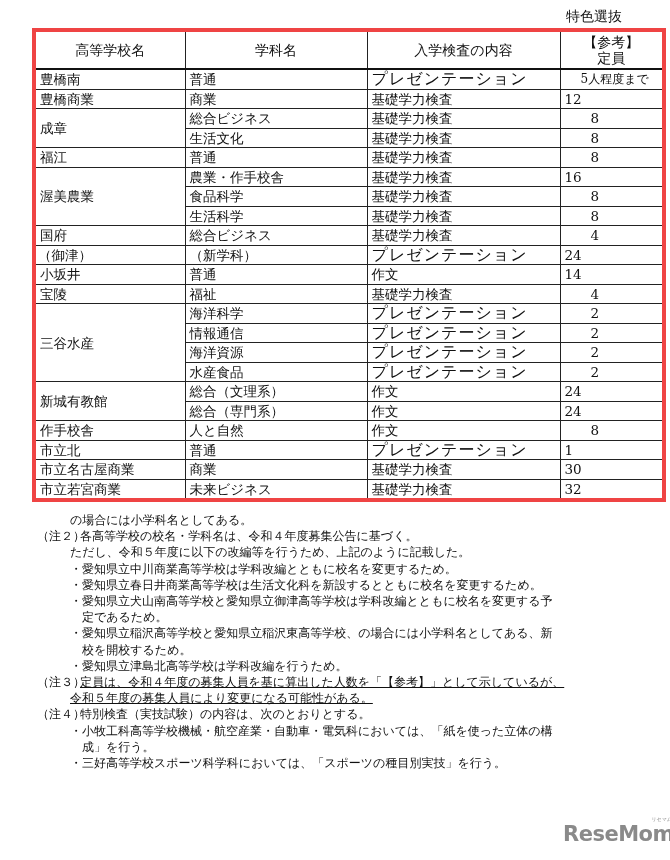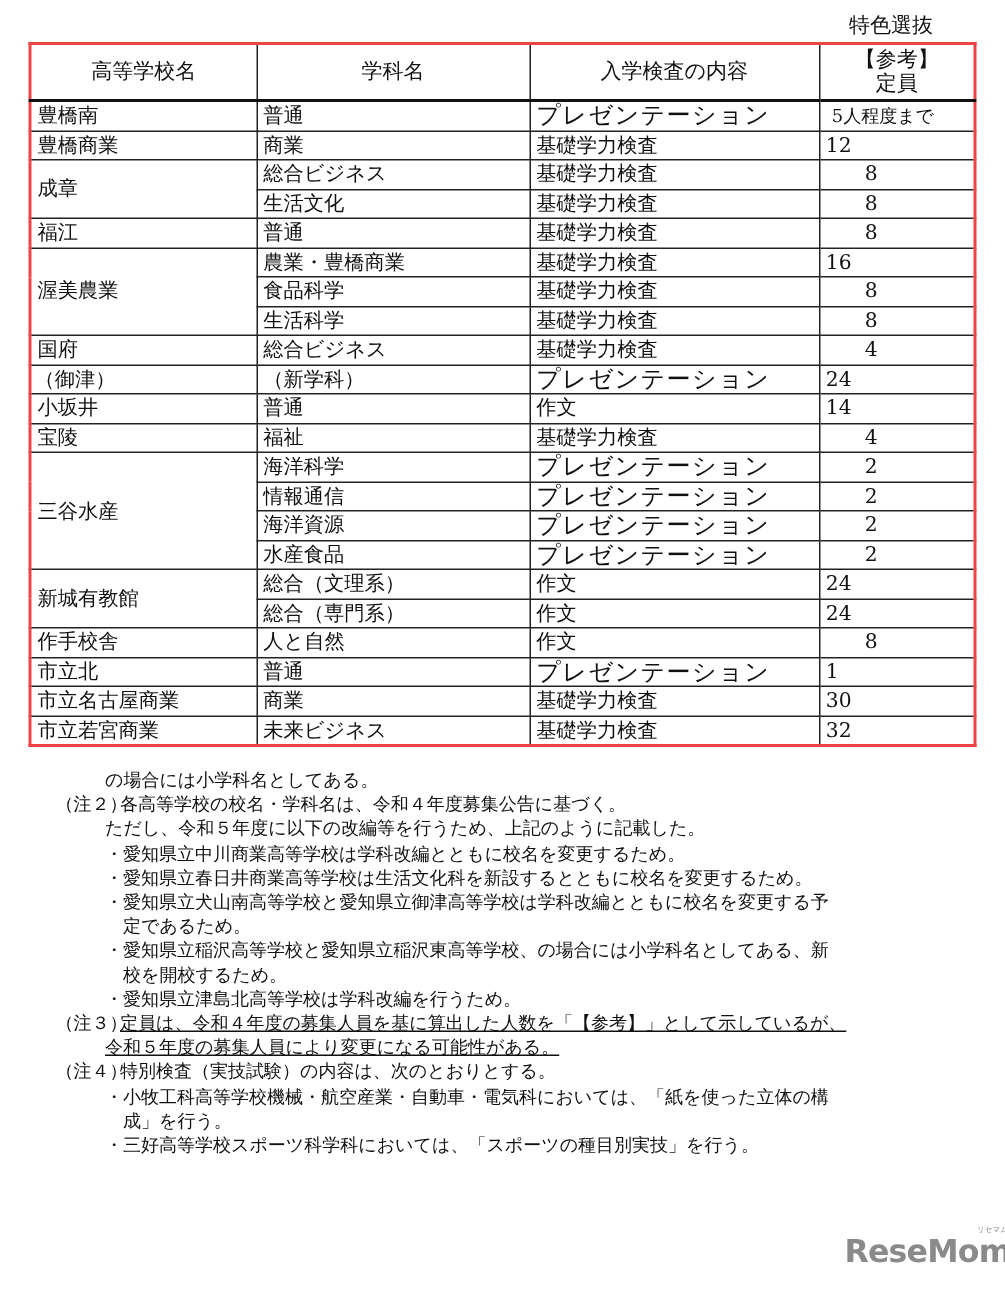--- a/index.html
+++ b/index.html
@@ -1,29 +1,29 @@
 <!DOCTYPE html>
 <html><head>
 <meta charset="utf-8">
 <style>
   html, body { margin:0; padding:0; background:#ffffff; }
   body { width:670px; height:860px; position:relative; overflow:hidden;
          font-family:"DejaVu Serif","Liberation Serif",serif; color:#111; }
   .caption { position:absolute; left:566px; top:8px; font-size:14px; letter-spacing:0; }
-  table.main { position:absolute; left:19px; top:28px; width:630px;
-               border-collapse:collapse; border:2px solid #ef4444; table-layout:fixed; }
+  table.main { position:absolute; left:32px; top:28px; width:630px;
+               border-collapse:collapse; border:4px solid #ef4444; table-layout:fixed; }
   table.main td, table.main th { border:1px solid #222; padding:0 4px; font-weight:normal;
                font-size:13.5px; height:18.5px; line-height:18px; white-space:nowrap; overflow:hidden; }
   table.main th { height:36px; line-height:16px; text-align:center; font-size:14px; border-bottom:2px solid #111; }
   col.c1 { width:151px; } col.c2 { width:182px; } col.c3 { width:193px; } col.c4 { width:104px; }
   td.school { text-align:left; padding-left:6px; vertical-align:middle; }
   td.dept, td.exam { text-align:left; }
   td.exam.pres { letter-spacing:1px; font-size:16px; }
   td.cap { text-align:left; padding-left:26px; }
-  td.cap.wide { padding-left:8px; font-size:12px; }
+  td.cap.wide { padding-left:20px; font-size:12px; }
   td.cap.one { padding-left:30px; }
   .notes { position:absolute; left:37px; top:512px; width:620px; font-size:12px; line-height:16.2px; }
   .note-line { position:relative; white-space:nowrap; }
   .note-label { display:inline-block; width:43px; }
   .indent1 { padding-left:33px; }
   .bullet { padding-left:33px; }
   .bullet-cont { padding-left:45px; }
   .u { text-decoration:underline; }
   .logo { position:absolute; left:563px; top:822px; font-family:"DejaVu Sans","Liberation Sans",sans-serif;
           font-weight:bold; font-size:21px; color:#8a8a8a; letter-spacing:-0.5px; }
@@ -74,21 +74,21 @@
       <td class="cap one">8</td>
     </tr>
     <tr>
       <td class="school">福江</td>
       <td class="dept">普通</td>
       <td class="exam">基礎学力検査</td>
       <td class="cap one">8</td>
     </tr>
     <tr>
       <td class="school" rowspan="3">渥美農業</td>
-      <td class="dept">農業・豊橋商業</td>
+      <td class="dept">農業・作手校舎</td>
       <td class="exam">基礎学力検査</td>
       <td class="cap">16</td>
     </tr>
     <tr>
       <td class="dept">食品科学</td>
       <td class="exam">基礎学力検査</td>
       <td class="cap one">8</td>
     </tr>
     <tr>
       <td class="dept">生活科学</td>

